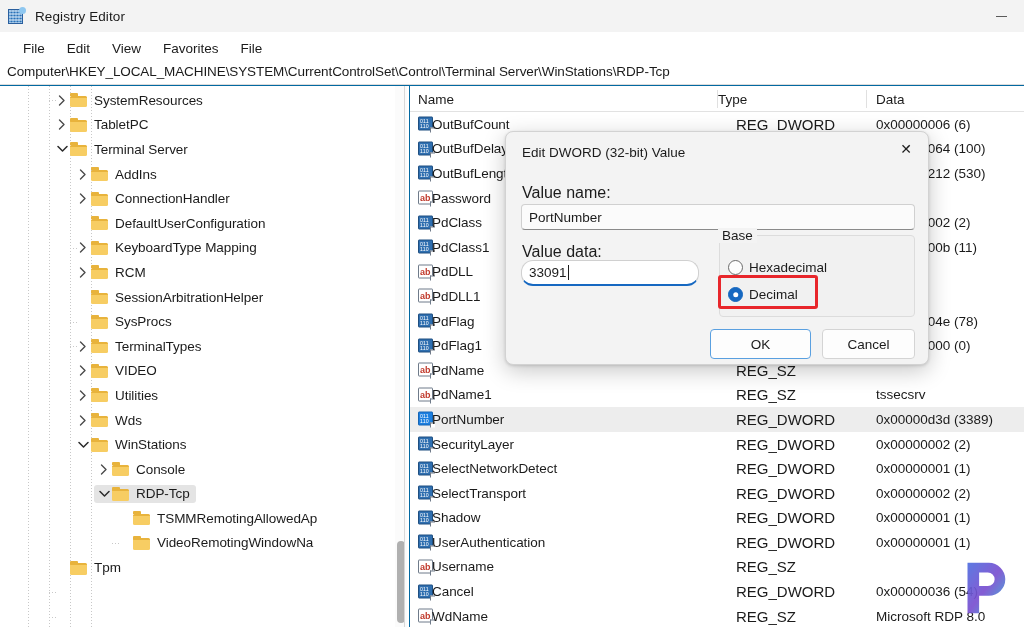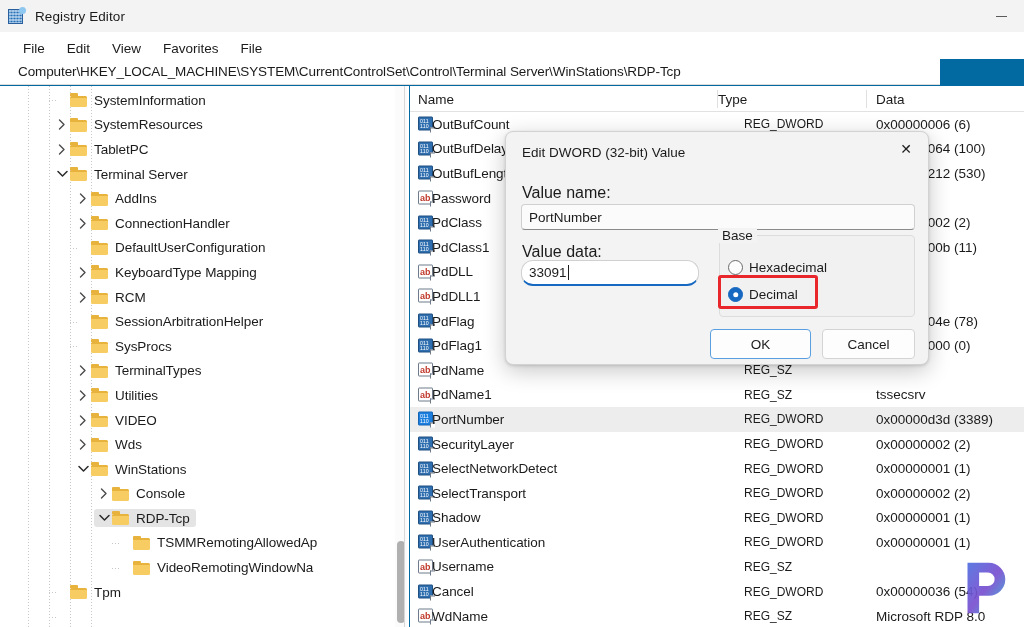--- a/index.html
+++ b/index.html
@@ -72,25 +72,25 @@
   .menu-item {
     font-size: 13.5px; color: #1b1b1b;
     padding: 3px 11px;
     border-radius: 3px;
     white-space: nowrap;
   }
 
   
   .addressbar {
     position: absolute; left: 0; top: 59px;
-    width: 940px; height: 26px;
+    width: 1024px; height: 26px;
     background: #ffffff;
     border-bottom: 1px solid #dcdcdc;
     display: flex; align-items: center;
-    padding-left: 18px;
+    padding-left: 7px;
   }
   .address-text {
     font-size: 13.5px; color: #1b1b1b;
     white-space: nowrap;
     letter-spacing: -.1px;
   }
 
   
   .pane-tree {
     position: absolute; left: 0; top: 86px;
@@ -231,22 +231,22 @@
     background: #ffffff;
     border-left: 1px solid #6f7b8a;
     border-top: 1px solid #6f7b8a;
   }
   .cell-name {
     position: absolute; left: 22px;
     font-size: 13.5px; color: #1b1b1b;
     letter-spacing: -.05px;
   }
   .cell-type {
-    position: absolute; left: 334px;
-    font-size: 12px; color: #1b1b1b;
+    position: absolute; left: 326px;
+    font-size: 15px; color: #1b1b1b;
   }
   .cell-data {
     position: absolute; left: 466px;
     font-size: 13.5px; color: #1b1b1b;
   }
 
   
   .watermark {
     position: absolute; right: 10px; bottom: 8px;
     width: 62px; height: 62px;
@@ -388,31 +388,20 @@
   <div class="addressbar">
     <div class="address-text">Computer\HKEY_LOCAL_MACHINE\SYSTEM\CurrentControlSet\Control\Terminal Server\WinStations\RDP-Tcp</div>
   </div>
 
   <div class="pane-tree">
     <div class="tree" id="tree-host">
         <div class="guide" style="left: 28px; top: 0px; height: 615px;"></div>
         <div class="guide" style="left: 49px; top: 0px; height: 615px;"></div>
         <div class="guide" style="left: 70px; top: 0px; height: 615px;"></div>
         <div class="guide" style="left: 91px; top: 0px; height: 615px;"></div>
-        <div class="tree-row">
-          <div style="width: 52px; min-width: 52px;"></div>
-          <div class="hit">
-            <div class="chev"></div>
-            <div class="folder">
-              <div class="tab"></div>
-              <div class="body"></div>
-            </div>
-            <span class="tree-label">SystemInformation</span>
-          </div>
-        </div>
         <div class="elbow" style="left: 49px; top: 14.3px;"></div>
         <div class="tree-row">
           <div style="width: 52px; min-width: 52px;"></div>
           <div class="hit">
             <div class="chev">
               <svg width="8" height="11" viewBox="0 0 8 11">
                 <path d="M1.5 1 L6 5.5 L1.5 10" fill="none" stroke="#4a4a4a" stroke-width="1.4" stroke-linecap="round" stroke-linejoin="round"></path>
               </svg>
             </div>
             <div class="folder">
@@ -568,36 +557,36 @@
           <div class="hit">
             <div class="chev">
               <svg width="8" height="11" viewBox="0 0 8 11">
                 <path d="M1.5 1 L6 5.5 L1.5 10" fill="none" stroke="#4a4a4a" stroke-width="1.4" stroke-linecap="round" stroke-linejoin="round"></path>
               </svg>
             </div>
             <div class="folder">
               <div class="tab"></div>
               <div class="body"></div>
             </div>
+            <span class="tree-label">VIDEO</span>
+          </div>
+        </div>
+        <div class="tree-row">
+          <div style="width: 73px; min-width: 73px;"></div>
+          <div class="hit">
+            <div class="chev">
+              <svg width="8" height="11" viewBox="0 0 8 11">
+                <path d="M1.5 1 L6 5.5 L1.5 10" fill="none" stroke="#4a4a4a" stroke-width="1.4" stroke-linecap="round" stroke-linejoin="round"></path>
+              </svg>
+            </div>
+            <div class="folder">
+              <div class="tab"></div>
+              <div class="body"></div>
+            </div>
             <span class="tree-label">Utilities</span>
-          </div>
-        </div>
-        <div class="tree-row">
-          <div style="width: 73px; min-width: 73px;"></div>
-          <div class="hit">
-            <div class="chev">
-              <svg width="8" height="11" viewBox="0 0 8 11">
-                <path d="M1.5 1 L6 5.5 L1.5 10" fill="none" stroke="#4a4a4a" stroke-width="1.4" stroke-linecap="round" stroke-linejoin="round"></path>
-              </svg>
-            </div>
-            <div class="folder">
-              <div class="tab"></div>
-              <div class="body"></div>
-            </div>
-            <span class="tree-label">VIDEO</span>
           </div>
         </div>
         <div class="tree-row">
           <div style="width: 73px; min-width: 73px;"></div>
           <div class="hit">
             <div class="chev">
               <svg width="8" height="11" viewBox="0 0 8 11">
                 <path d="M1.5 1 L6 5.5 L1.5 10" fill="none" stroke="#4a4a4a" stroke-width="1.4" stroke-linecap="round" stroke-linejoin="round"></path>
               </svg>
             </div>

